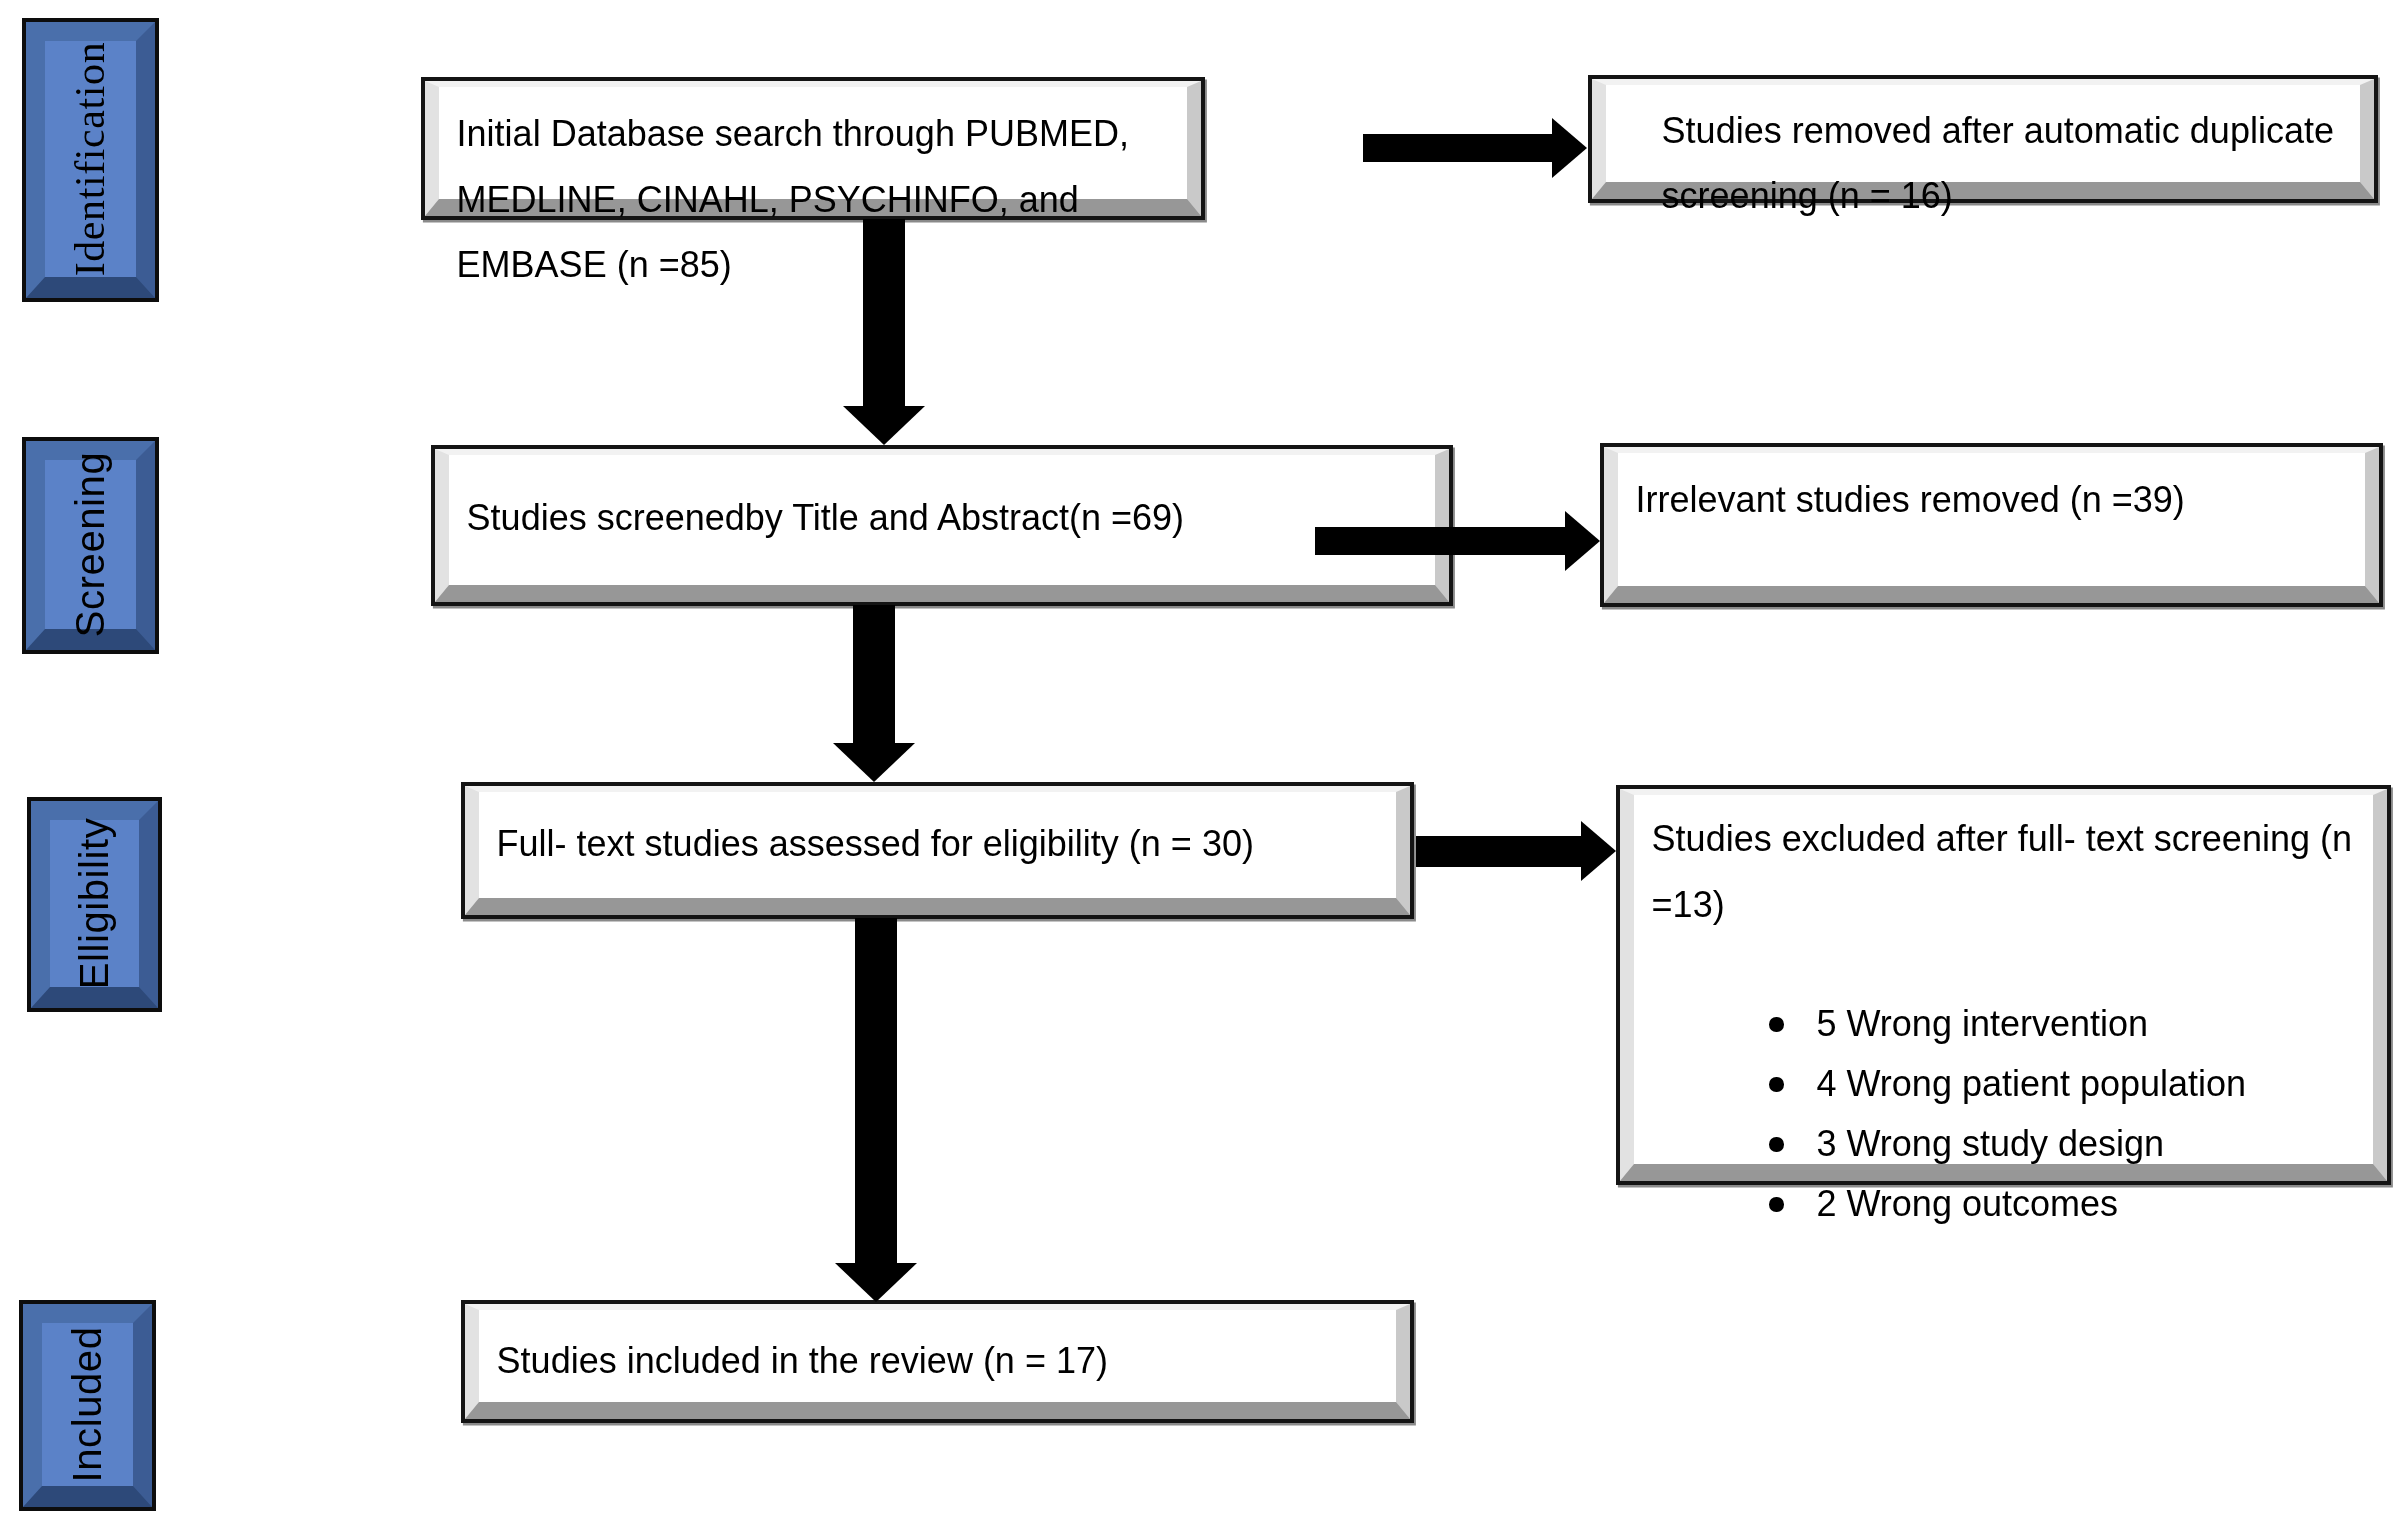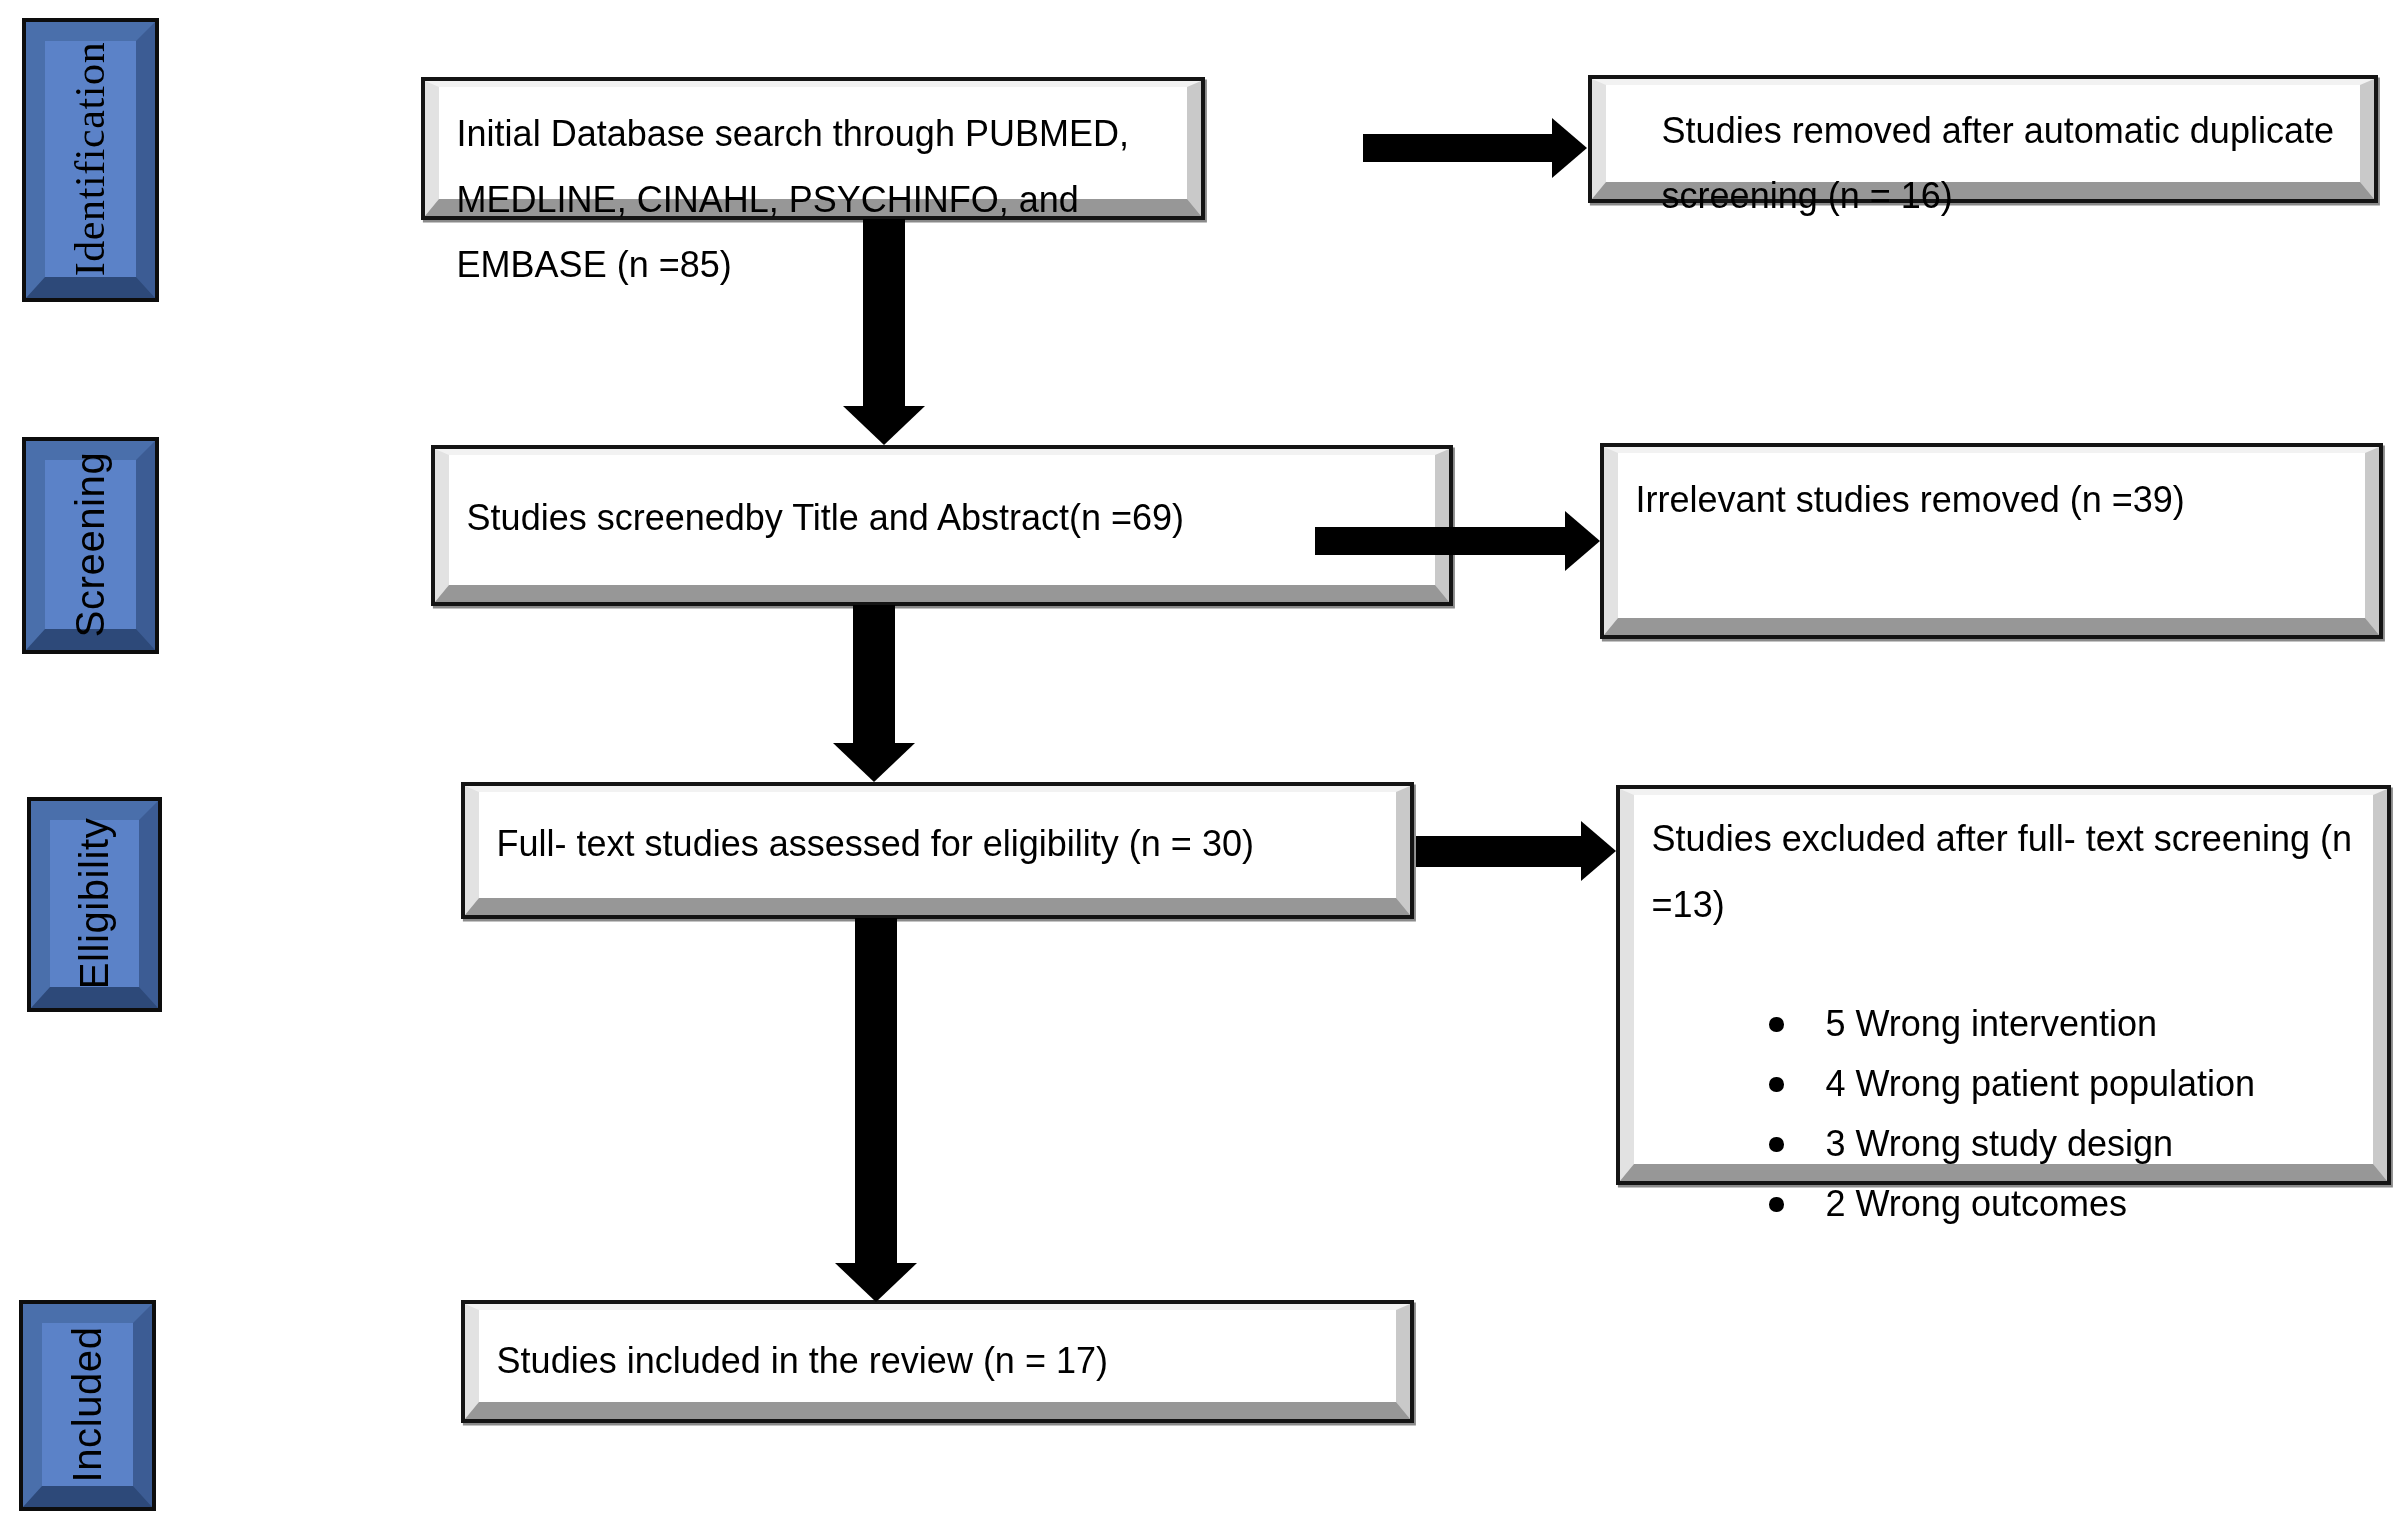--- a/index.html
+++ b/index.html
@@ -22,21 +22,21 @@
         box-shadow:1.9px 2.5px 0 #8a8a8a;}
   .wbox-inner{position:absolute;inset:0;box-sizing:border-box;
     border-style:solid;
     border-width:6.3px 14px 17.6px 14px;
     border-color:#f2f2f2 #c9c9c9 #979797 #e2e2e2;
     background:#ffffff;}
   .wbox-text{font-size:36px;line-height:1.82;padding:14px 17.6px 0 17.6px;}
 
   
   .bullets{margin:69px 0 0 0;padding:0 0 0 135px;list-style:none;}
-  .bullets li{display:flex;align-items:center;gap:42px;font-size:36px;line-height:1.0;margin-bottom:24px;}
+  .bullets li{display:flex;align-items:center;gap:33px;font-size:36px;line-height:1.0;margin-bottom:24px;}
   .dot{width:14.5px;height:14.5px;border-radius:50%;background:#000;flex:0 0 auto;}
 
   
   .arrow-v{position:absolute;width:82px;}
   .arrow-v .stem{position:absolute;top:0;left:20px;width:42px;height:calc(100% - 39px);background:#000;}
   .arrow-v .head{position:absolute;bottom:0;left:0;width:0;height:0;
     border-left:41px solid transparent;border-right:41px solid transparent;border-top:39px solid #000;}
 
   .arrow-h{position:absolute;height:60px;}
   .arrow-h .stem{position:absolute;left:0;top:16.3px;height:28px;width:calc(100% - 35px);background:#000;}
@@ -95,21 +95,21 @@
       <div class="wbox-text" style="padding-top:17.6px;">Studies included in the review (n = 17)</div>
     </div>
   </div>
 
   <div class="wbox" style="left:1588px;top:75px;width:790px;height:128px;">
     <div class="wbox-inner">
       <div class="wbox-text" style="padding-top:12.6px;margin-left:38px;">Studies removed after automatic duplicate screening (n = 16)</div>
     </div>
   </div>
 
-  <div class="wbox" style="left:1600px;top:443px;width:783px;height:196px;">
+  <div class="wbox" style="left:1600px;top:443px;width:783px;height:164px;">
     <div class="wbox-inner">
       <div class="wbox-text" style="padding-top:14px;">Irrelevant studies removed (n =39)</div>
     </div>
   </div>
 
   <div class="wbox" style="left:1616px;top:785px;width:775px;height:400px;">
     <div class="wbox-inner">
       <div class="wbox-text" style="padding-top:11.3px;">Studies excluded after full- text screening (n =13)</div>
       <ul class="bullets">
         <li>

